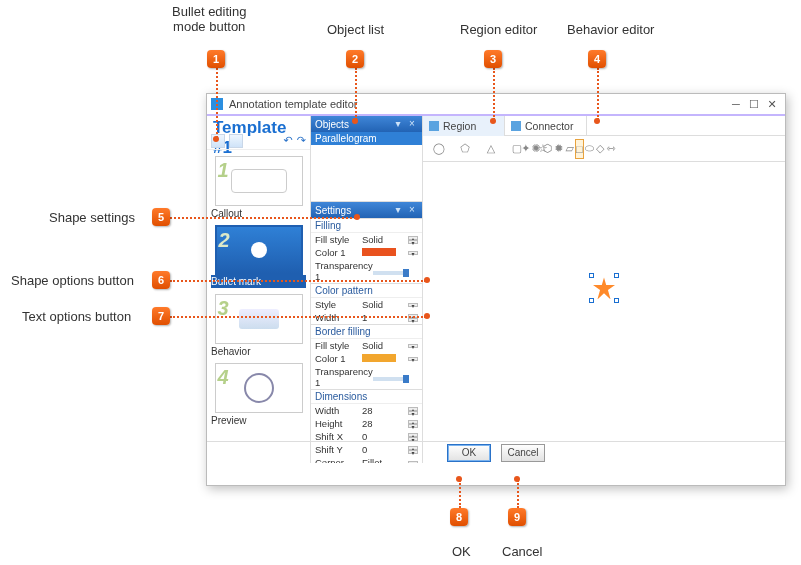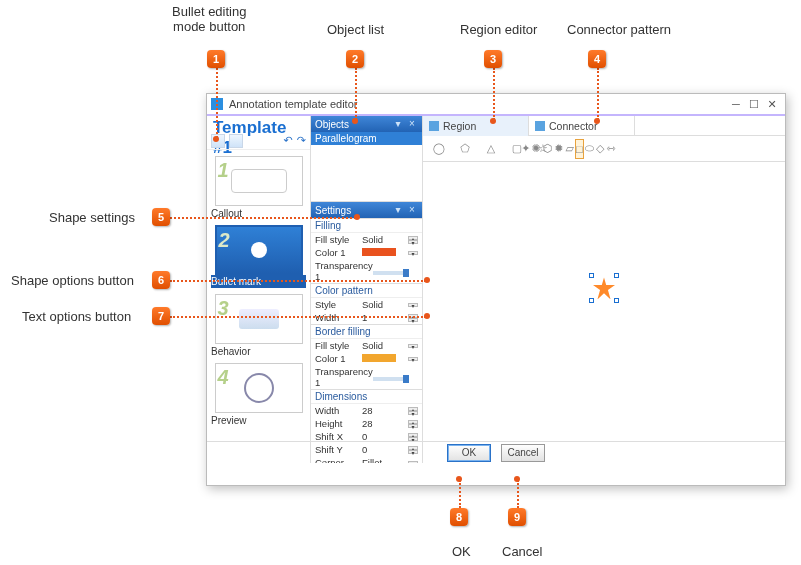--- a/index.html
+++ b/index.html
@@ -182,21 +182,21 @@
 }
 .slider::after { content:''; position:absolute; right:-2px; top:-2px; width:6px;height:8px;background:#3a7bc8; }
 .section-title { font-size:10px; padding:1px 4px; color:#2a5b9e; border-top:1px solid #ddd; border-bottom:1px solid #eee; }
 .canvas-col {
   flex: 1; position: relative;
 }
 .tabs-row {
   height: 20px; display:flex; border-bottom:1px solid #ddd;
 }
 .tab {
-  width: 106px; height: 20px;
+  width: 82px; height: 20px;
   display:flex; align-items:center; gap:4px;
   padding:0 6px; border-right:1px solid #ddd;
   font-size: 10.5px;
 }
 .tab .tab-icon { width:10px;height:10px; }
 .tab.active { background:#e8f1fb; }
 .shape-toolbar {
   height: 26px;
   display:flex; align-items:center; gap:6px;
   padding: 0 6px;
@@ -240,21 +240,21 @@
 }
 .footer .btn.primary { border:1px solid #2a72c8; box-shadow:0 0 0 1px #7ab3ef inset; }
 </style>
 </head>
 <body>
 
 <div class="callout-label" style="left:172px;top:4px;white-space:pre;text-align:center;">Bullet editing
 mode button</div>
 <div class="callout-label" style="left:327px;top:22px;">Object list</div>
 <div class="callout-label" style="left:460px;top:22px;">Region editor</div>
-<div class="callout-label" style="left:567px;top:22px;">Connector pattern</div>
+<div class="callout-label" style="left:567px;top:22px;">Behavior editor</div>
 <div class="callout-label" style="left:49px;top:210px;">Shape settings</div>
 <div class="callout-label" style="left:11px;top:273px;">Shape options button</div>
 <div class="callout-label" style="left:22px;top:309px;">Text options button</div>
 <div class="callout-label" style="left:452px;top:544px;">OK</div>
 <div class="callout-label" style="left:502px;top:544px;">Cancel</div>
 
 <div class="callout-marker" style="left:207px;top:50px;">1</div>
 <div class="callout-marker" style="left:346px;top:50px;">2</div>
 <div class="callout-marker" style="left:484px;top:50px;">3</div>
 <div class="callout-marker" style="left:588px;top:50px;">4</div>

